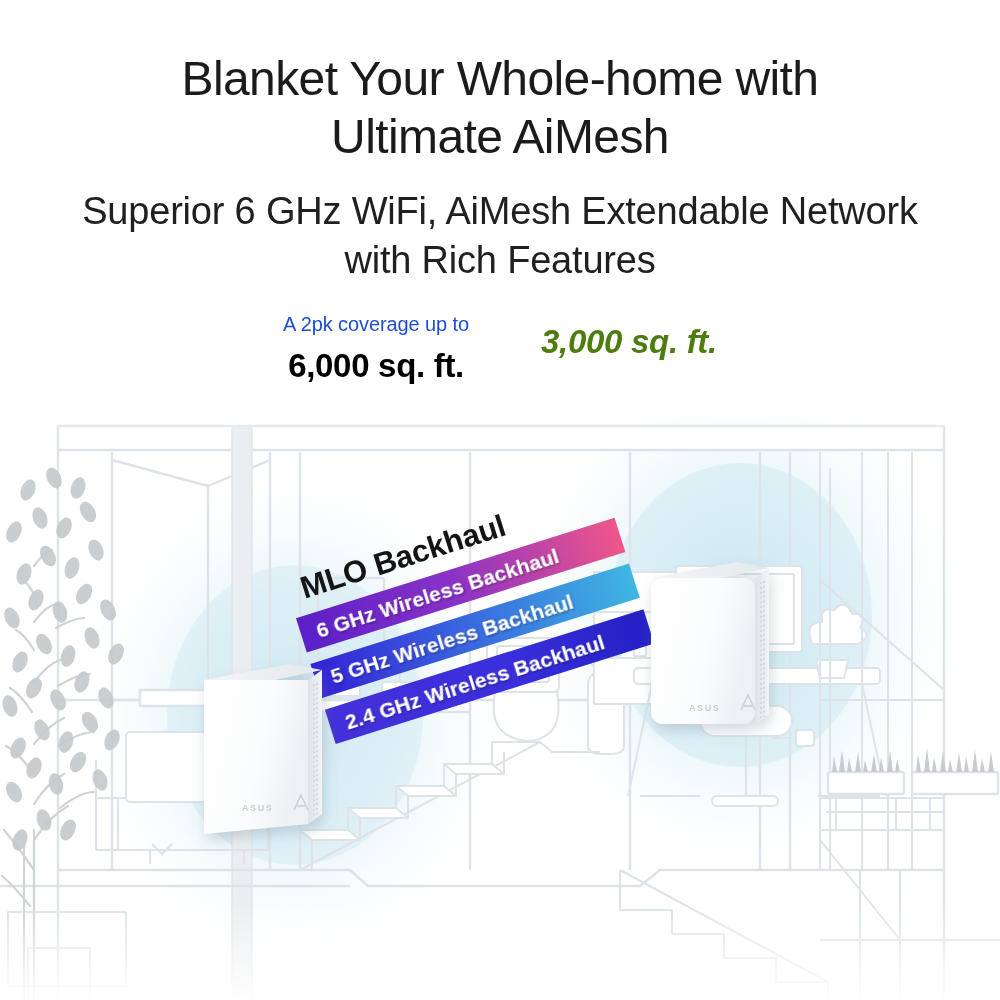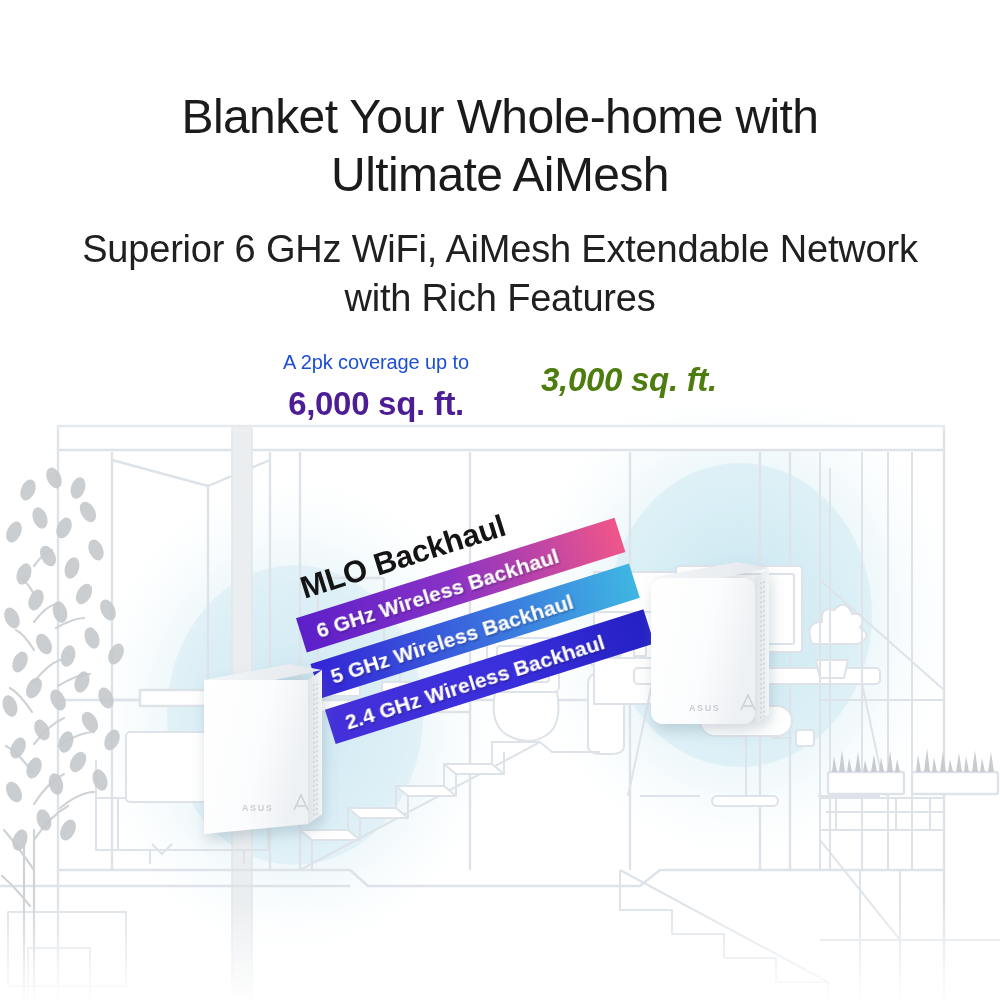--- a/index.html
+++ b/index.html
@@ -29,21 +29,21 @@
   .text-block {
     position: absolute;
     top: 0; left: 0;
     width: 1000px;
     text-align: center;
     z-index: 40;
   }
 
   .headline {
     margin: 0;
-    padding-top: 88px;
+    padding-top: 50px;
     font-size: 48px;
     font-weight: 400;
     line-height: 1.20;
     letter-spacing: -0.6px;
     color: #1b1b1b;
     white-space: pre-line;
   }
 
   .subhead {
     margin: 0;
@@ -499,21 +499,21 @@
     <h1 class="headline">Blanket Your Whole-home with
 Ultimate AiMesh</h1>
 
     <p class="subhead">Superior 6 GHz WiFi, AiMesh Extendable Network
 with Rich Features</p>
 
     <div class="stats">
 
       <div class="stat">
         <div class="stat-label">A 2pk coverage up to</div>
-        <div class="stat-value" id="stat0" style="color: #4c1d95;">6,000 sq. ft.</div>
+        <div class="stat-value" id="stat0" style="color: #000000;">6,000 sq. ft.</div>
       </div>
 
       <div class="stat">
         <div class="stat-value" id="stat1" style="color: #4d7c0f; font-style: italic;">3,000 sq. ft.</div>
       </div>
 
     </div>
   </div>
 
 </div>

